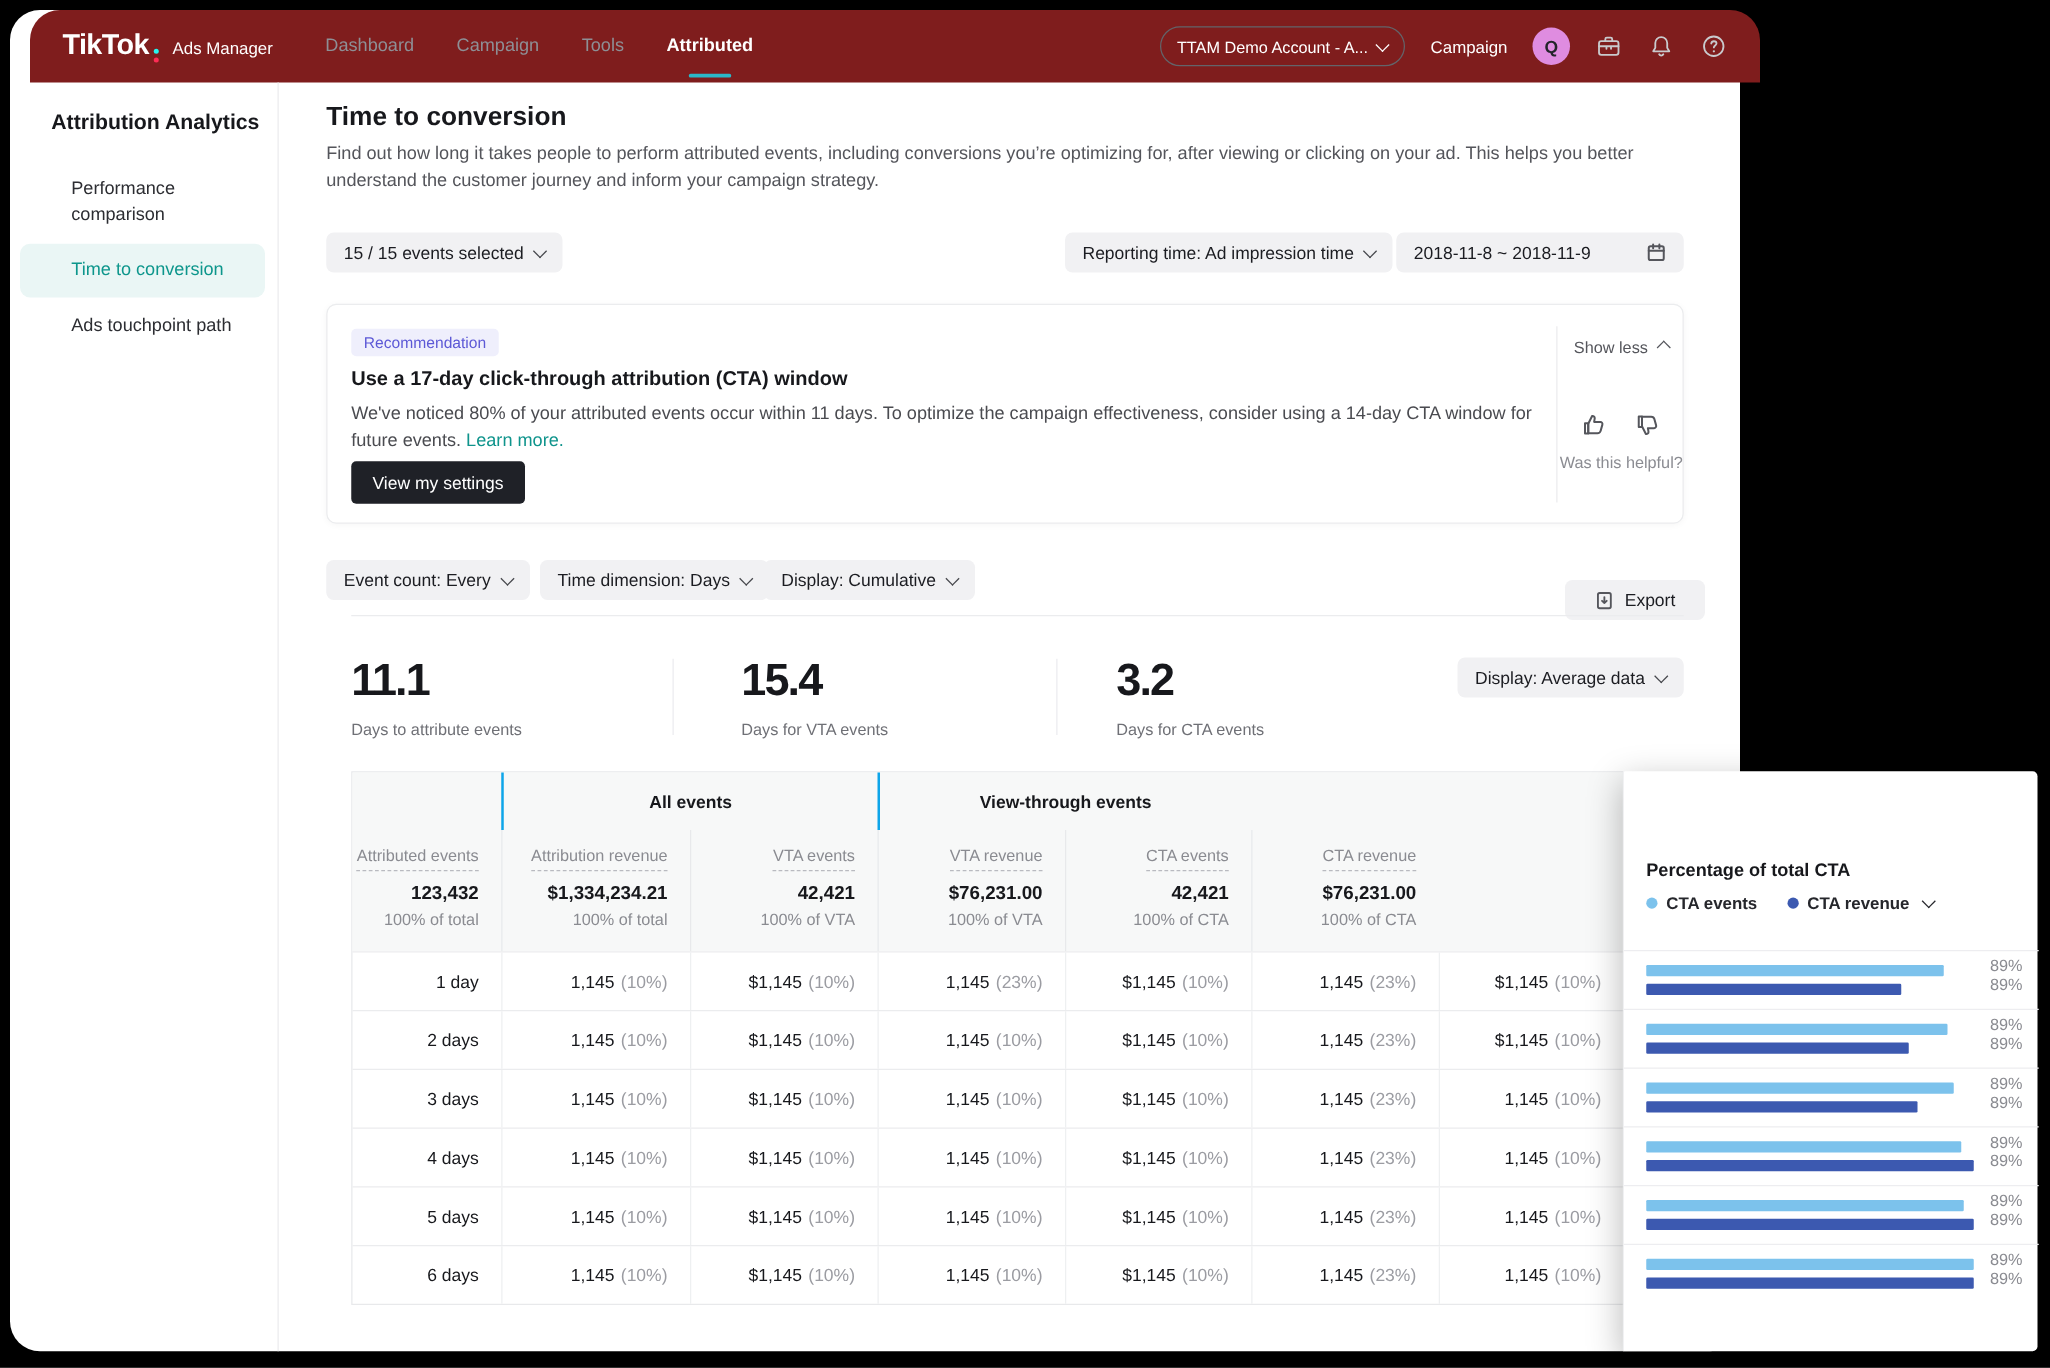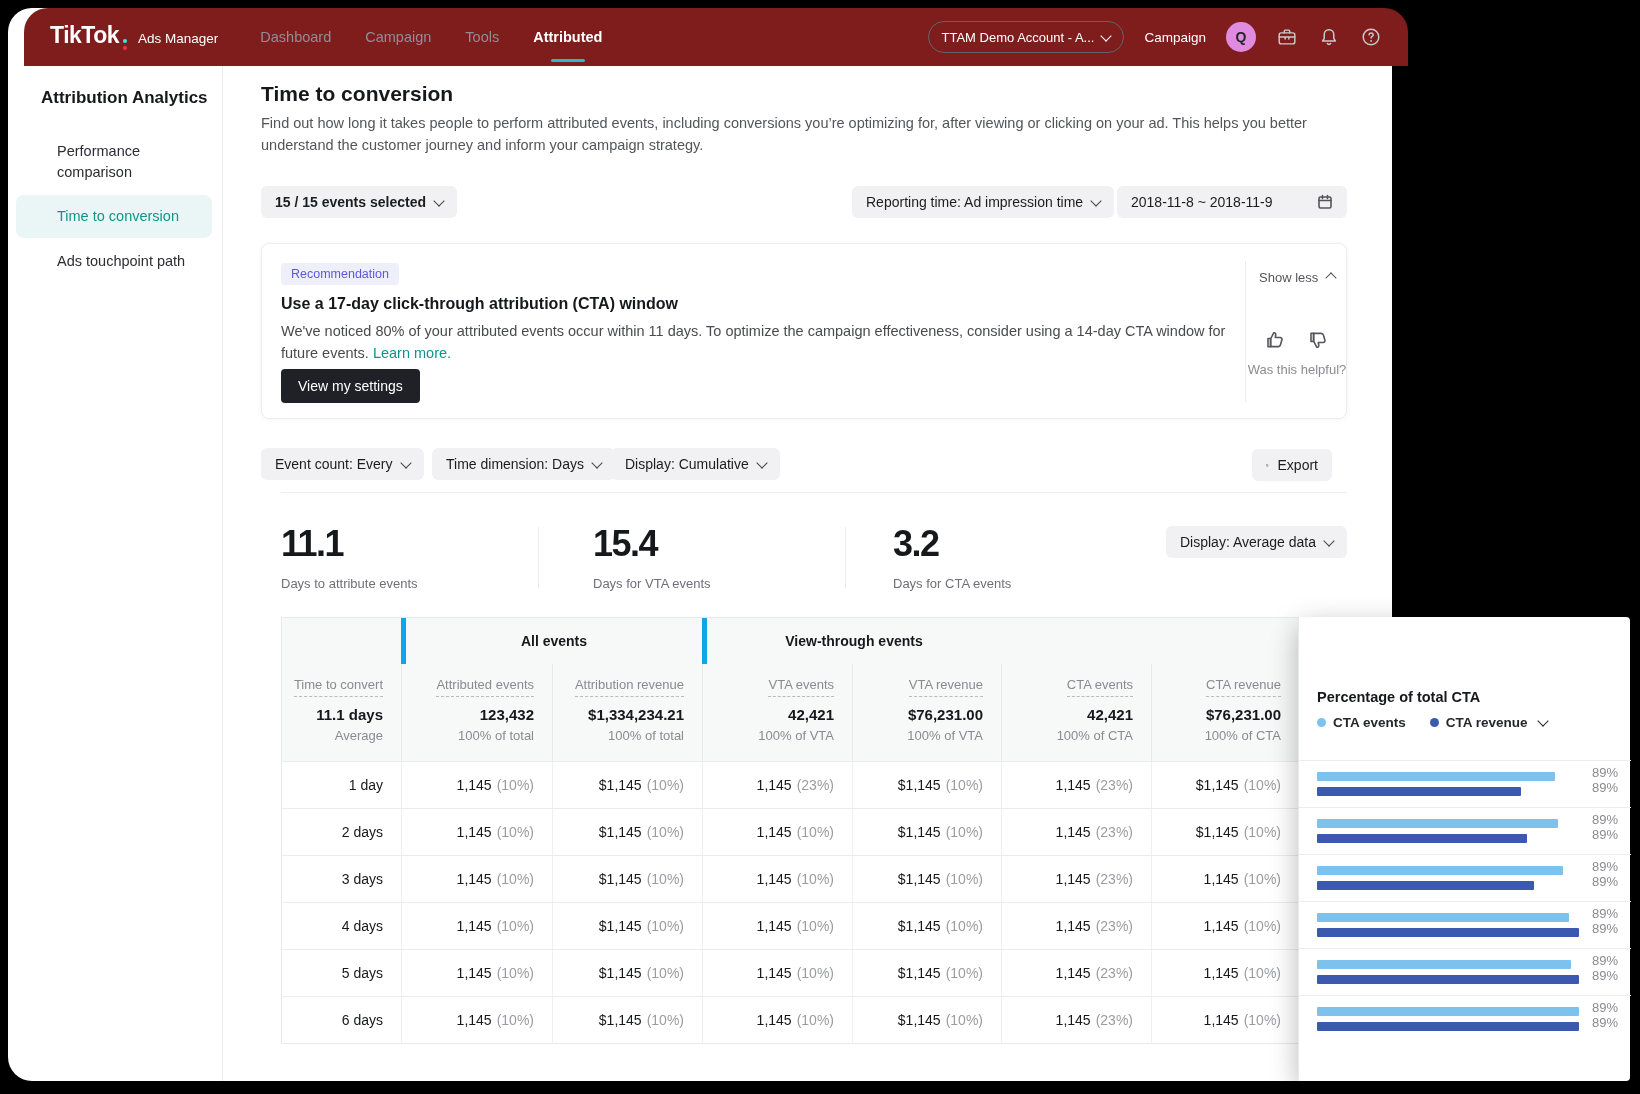--- a/index.html
+++ b/index.html
@@ -30,42 +30,42 @@
   .side-title{position:absolute;left:41px;top:88px;font-size:17px;font-weight:700;color:#17181c;}
   .side-item{position:absolute;left:57px;font-size:14.5px;color:#2c2d32;cursor:pointer;}
   .side-active-bg{position:absolute;left:16px;top:195px;width:196px;height:43px;background:#eaf6f5;border-radius:8px;}
   .side-item.active{color:#0d968c;}
   
   .page-title{position:absolute;left:261px;top:82px;font-size:21px;font-weight:700;color:#17181c;}
   .page-desc{position:absolute;left:261px;top:113px;width:1092px;font-size:14.5px;line-height:21.5px;color:#54555b;}
   
   .chip{position:absolute;height:32px;background:#f1f1f3;border-radius:6px;display:inline-flex;align-items:center;gap:9px;padding:0 14px;font-size:14px;color:#1b1c21;cursor:pointer;box-sizing:border-box;white-space:nowrap;}
   .chip .chev{color:#45464b;}
-  .chip.strong{font-weight:700;justify-content:center;}
+  .chip.strong{font-weight:400;justify-content:center;}
   
   .rec-card{position:absolute;left:261px;top:243px;width:1086px;height:176px;border:1px solid #ebecee;border-radius:8px;background:#fff;box-shadow:0 1px 6px rgba(0,0,0,0.04);box-sizing:border-box;}
   .rec-badge{position:absolute;left:281px;top:263px;background:#efeffc;color:#5d59d6;font-size:12.5px;padding:4px 10px;border-radius:4px;}
   .rec-title{position:absolute;left:281px;top:295px;font-size:16px;font-weight:700;color:#17181c;}
   .rec-body{position:absolute;left:281px;top:321px;width:950px;font-size:14.5px;line-height:21.5px;color:#4a4b50;}
   .rec-link{color:#0f948c;cursor:pointer;}
   .rec-btn{position:absolute;left:281px;top:369px;height:34px;background:#1f2127;color:#fff;font-size:14px;border:none;border-radius:4px;padding:0 17px;cursor:pointer;}
   .rec-divider{position:absolute;left:1245px;top:261px;width:1px;height:141px;background:#ebecee;}
   .show-less{position:absolute;left:1252px;top:270px;width:90px;text-align:center;font-size:13px;color:#55565c;cursor:pointer;}
   .thumb{position:absolute;top:328px;width:24px;height:24px;cursor:pointer;}
   .helpful{position:absolute;left:1239px;top:362px;width:116px;text-align:center;font-size:13px;color:#8b8c92;}
   
   .ctrl-divider{position:absolute;left:281px;top:492px;width:1066px;height:1px;background:#ebecee;}
   
   .stat-num{position:absolute;font-size:36px;font-weight:600;letter-spacing:-1.5px;color:#17181c;}
   .stat-label{position:absolute;font-size:13px;color:#6f7076;}
   .stat-div{position:absolute;top:527px;width:1px;height:61px;background:#ececef;}
   
   .table{position:absolute;left:281px;top:617px;width:1017px;border:1px solid #e8e9eb;box-sizing:content-box;background:#fff;}
   .t-group{display:grid;grid-template-columns:119px 301px 299px 298px;height:46px;background:#f7f8f8;}
-  .t-group .gc{display:flex;align-items:center;justify-content:center;font-size:14px;font-weight:700;color:#17181c;border-left:5px solid #0ea5e9;}
+  .t-group .gc{display:flex;align-items:center;justify-content:center;font-size:14px;font-weight:700;color:#17181c;border-left:2px solid #0ea5e9;}
   .t-group .gc:first-child{border-left:none;}
   .t-head{display:grid;grid-template-columns:119px 151px 150px 150px 149px 150px 148px;height:97px;background:#f7f8f8;}
   .t-head .hc{display:flex;flex-direction:column;align-items:flex-end;padding:13px 18px 0 0;border-left:1px solid #e8e9eb;box-sizing:border-box;}
   .t-head .hc:first-child{border-left:none;}
   .h-label{font-size:13px;color:#8a8b91;border-bottom:1px dashed #b9bac0;padding-bottom:4px;}
   .h-value{font-size:15px;font-weight:700;color:#17181c;margin-top:9px;}
   .h-sub{font-size:13px;color:#8a8b91;margin-top:5px;}
   .t-row{display:grid;grid-template-columns:119px 151px 150px 150px 149px 150px 148px;height:46px;border-top:1px solid #ebecee;}
   .t-row .tc{display:flex;align-items:center;justify-content:flex-end;gap:5px;padding-right:18px;border-left:1px solid #eef0f1;font-size:14px;box-sizing:border-box;}
   .t-row .tc:first-child{border-left:none;}
@@ -187,21 +187,21 @@
     <span class="chev"></span>
   </div>
   <div class="chip" style="left:432px;top:448px;">
     <span>Time dimension: Days</span>
     <span class="chev"></span>
   </div>
   <div class="chip" style="left:611px;top:448px;">
     <span>Display: Cumulative</span>
     <span class="chev"></span>
   </div>
-  <div class="chip" style="left:1252px;top:449px;width:80px;justify-content:center;">
+  <div class="chip" style="left:1252px;top:464px;width:112px;justify-content:center;">
     <svg width="15" height="15" viewBox="0 0 16 16">
       <rect x="2.5" y="1.5" width="11" height="13" rx="1.5" class="ico-dark"></rect>
       <path d="M8 5v5M6 8.2L8 10l2-1.8" class="ico-dark"></path>
     </svg>
     <span>Export</span>
   </div>
   <div class="ctrl-divider"></div>
 
   <div class="stat-num" style="left:281px;top:523px;">11.1</div>
   <div class="stat-label" style="left:281px;top:576px;">Days to attribute events</div>
@@ -217,25 +217,20 @@
   </div>
 
   <div class="table">
     <div class="t-group">
       <div class="gc"></div>
       <div class="gc">All events</div>
       <div class="gc">View-through events</div>
     </div>
     <div class="t-head">
       <div class="hc">
-          <span class="h-label">Time to convert</span>
-          <span class="h-value">11.1 days</span>
-          <span class="h-sub">Average</span>
-        </div>
-      <div class="hc">
           <span class="h-label">Attributed events</span>
           <span class="h-value">123,432</span>
           <span class="h-sub">100% of total</span>
         </div>
       <div class="hc">
           <span class="h-label">Attribution revenue</span>
           <span class="h-value">$1,334,234.21</span>
           <span class="h-sub">100% of total</span>
         </div>
       <div class="hc">

